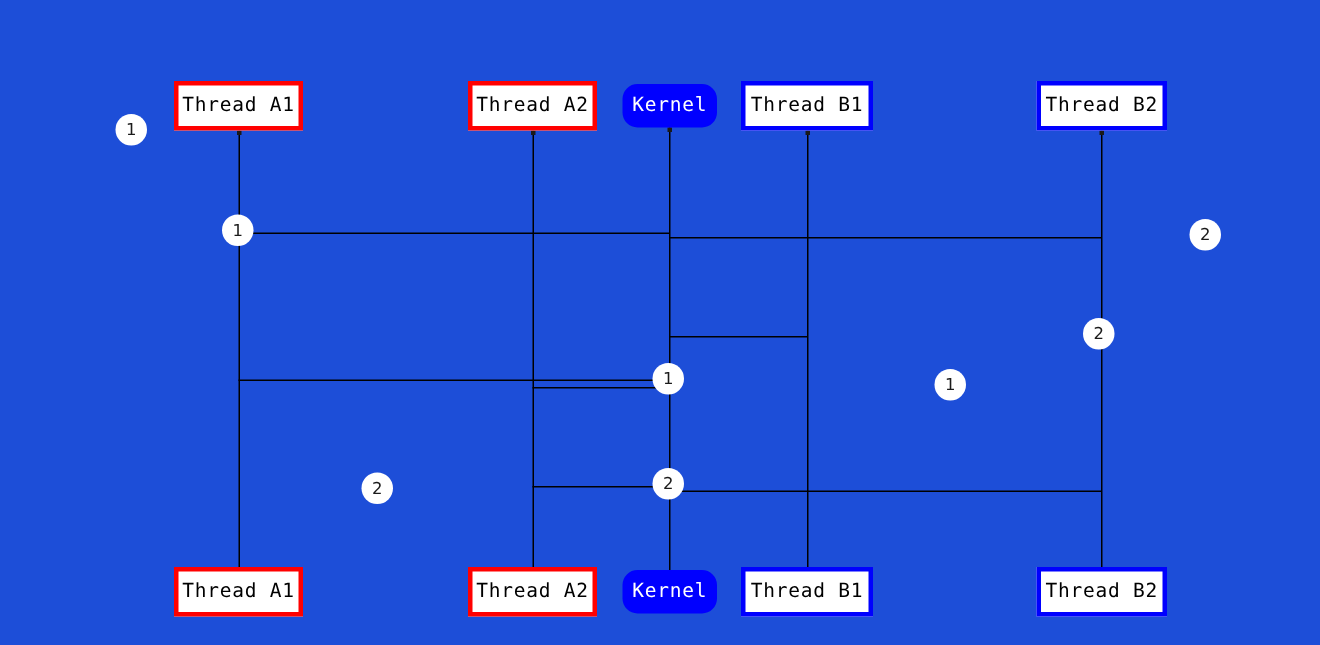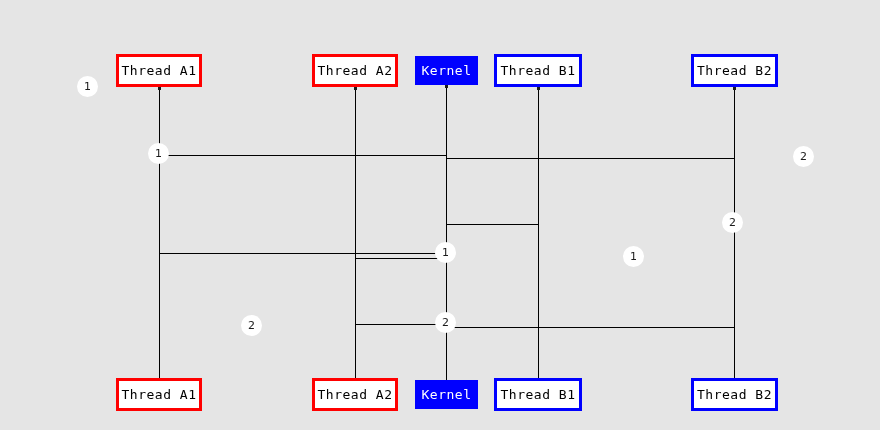--- a/index.html
+++ b/index.html
@@ -4,21 +4,21 @@
 <style>
   html, body {
     margin: 0;
     padding: 0;
     background: #000000;
   }
   #canvas {
     position: relative;
     width: 880px;
     height: 430px;
-    background: #e5e5e5;
+    background: #1d4ed8;
     overflow: hidden;
     font-family: "DejaVu Sans Mono", "Liberation Mono", monospace;
   }
 
   
   .participant {
     position: absolute;
     box-sizing: border-box;
     display: flex;
     align-items: center;
@@ -29,20 +29,21 @@
     letter-spacing: 0.5px;
     white-space: nowrap;
     line-height: 1;
   }
   .participant.outline {
     background: #ffffff;
     color: #000000;
   }
   .participant.filled {
     color: #ffffff;
+    border-radius: 10px;
   }
 
   
   .lifeline {
     position: absolute;
     width: 1px;
     background: #000000;
   }
   .lifeline-tick {
     position: absolute;

